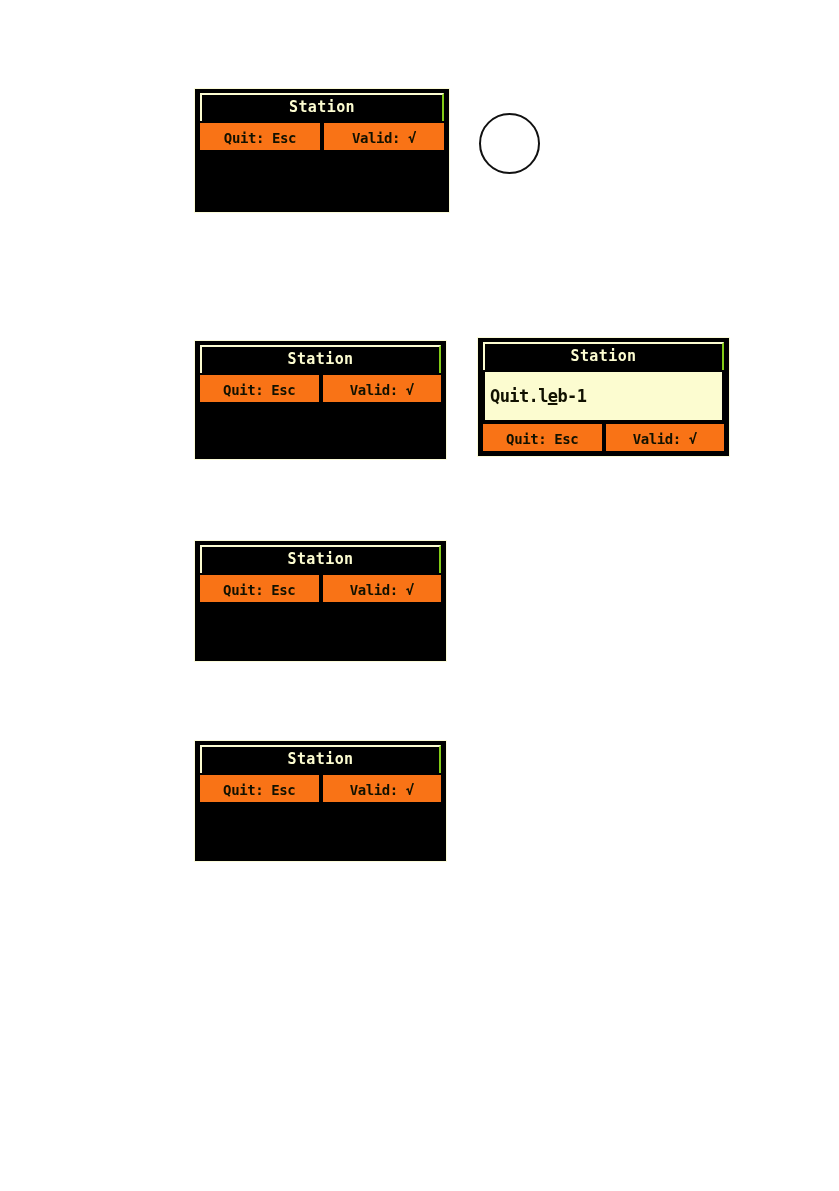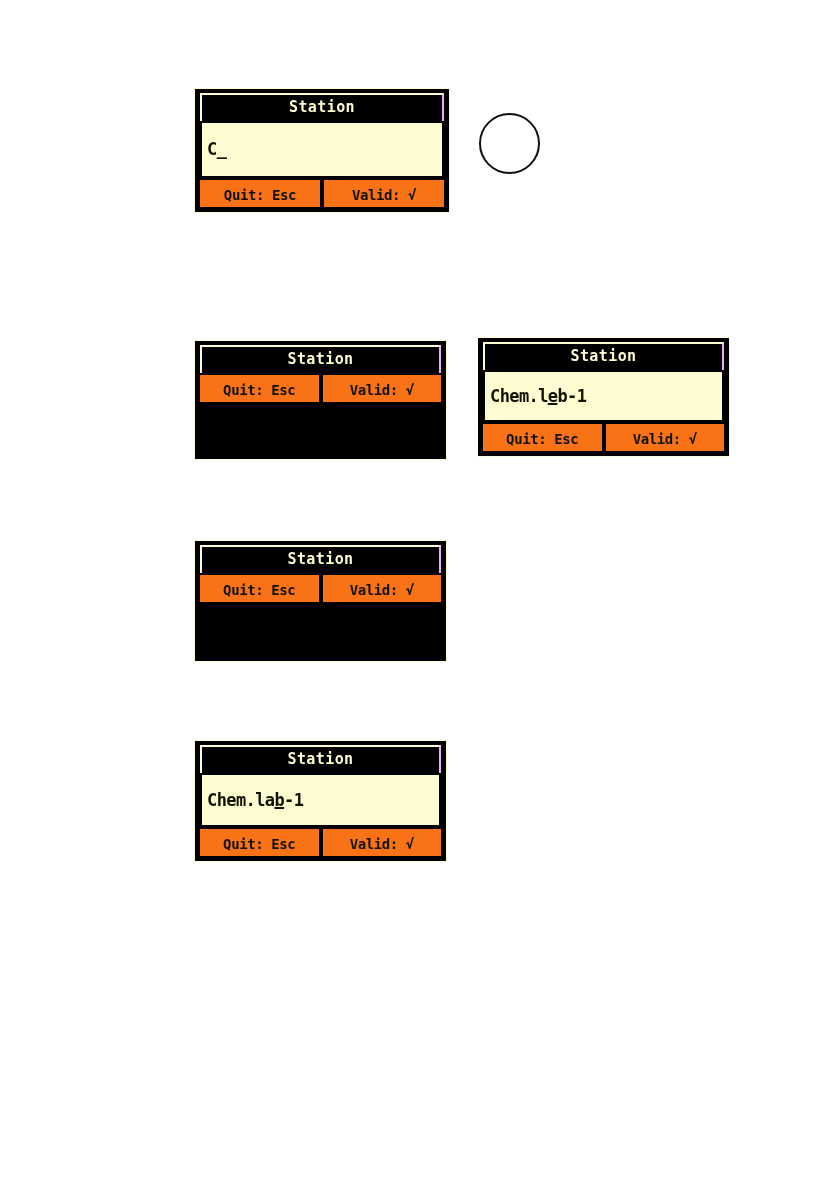--- a/index.html
+++ b/index.html
@@ -34,21 +34,21 @@
     background: #000000;
     color: #fcfcd0;
     text-align: center;
     font-family: "DejaVu Sans Mono", monospace;
     font-size: 15px;
     font-weight: bold;
     letter-spacing: 0.4px;
     line-height: 1;
     padding: 5px 0 6px 0;
     border-left: 2px solid #fcfcd0;
-    border-right: 2px solid #f0abfc;
+    border-right: 2px solid #84cc16;
     border-top: 2px solid #fcfcd0;
   }
   .lcd-body {
     flex: 1 1 auto;
     background: #fcfcd0;
     border-left: 2px solid #000000;
     border-right: 2px solid #000000;
     border-top: 2px solid #000000;
     border-bottom: 2px solid #000000;
     box-shadow: inset 0 0 0 2px #fcfcd0;
@@ -100,65 +100,59 @@
     background: transparent;
   }
 </style>
 </head>
 <body style="background: rgb(255, 255, 255);">
 
 <div id="stage">
     <div class="lcd" style="left: 194px; top: 88px; width: 256px; height: 125px;">
       <div class="lcd-inner">
         <div class="lcd-title">Station</div>
-        <div class="lcd-body">
-          <div class="lcd-value"><span>C</span><span>_</span><span></span></div>
-        </div>
         <div class="lcd-footer">
           <div class="lcd-btn">Quit: Esc</div>
           <div class="lcd-btn">Valid: √</div>
         </div>
       </div>
     </div>
     <div class="lcd" style="left: 194px; top: 340px; width: 253px; height: 120px;">
       <div class="lcd-inner">
         <div class="lcd-title">Station</div>
         <div class="lcd-footer">
           <div class="lcd-btn">Quit: Esc</div>
           <div class="lcd-btn">Valid: √</div>
         </div>
       </div>
     </div>
     <div class="lcd" style="left: 477px; top: 337px; width: 253px; height: 120px;">
       <div class="lcd-inner">
         <div class="lcd-title">Station</div>
         <div class="lcd-body">
-          <div class="lcd-value"><span>Chem.l</span><span class="cur">e</span><span>b-1</span></div>
+          <div class="lcd-value"><span>Quit.l</span><span class="cur">e</span><span>b-1</span></div>
         </div>
         <div class="lcd-footer">
           <div class="lcd-btn">Quit: Esc</div>
           <div class="lcd-btn">Valid: √</div>
         </div>
       </div>
     </div>
     <div class="lcd" style="left: 194px; top: 540px; width: 253px; height: 122px;">
       <div class="lcd-inner">
         <div class="lcd-title">Station</div>
         <div class="lcd-footer">
           <div class="lcd-btn">Quit: Esc</div>
           <div class="lcd-btn">Valid: √</div>
         </div>
       </div>
     </div>
     <div class="lcd" style="left: 194px; top: 740px; width: 253px; height: 122px;">
       <div class="lcd-inner">
         <div class="lcd-title">Station</div>
-        <div class="lcd-body">
-          <div class="lcd-value"><span>Chem.la</span><span class="cur">b</span><span>-1</span></div>
-        </div>
         <div class="lcd-footer">
           <div class="lcd-btn">Quit: Esc</div>
           <div class="lcd-btn">Valid: √</div>
         </div>
       </div>
     </div>
     <div class="anno-circle" style="left: 479px; top: 113px; width: 57px; height: 57px;"></div>
   </div>
 
 </body></html>

